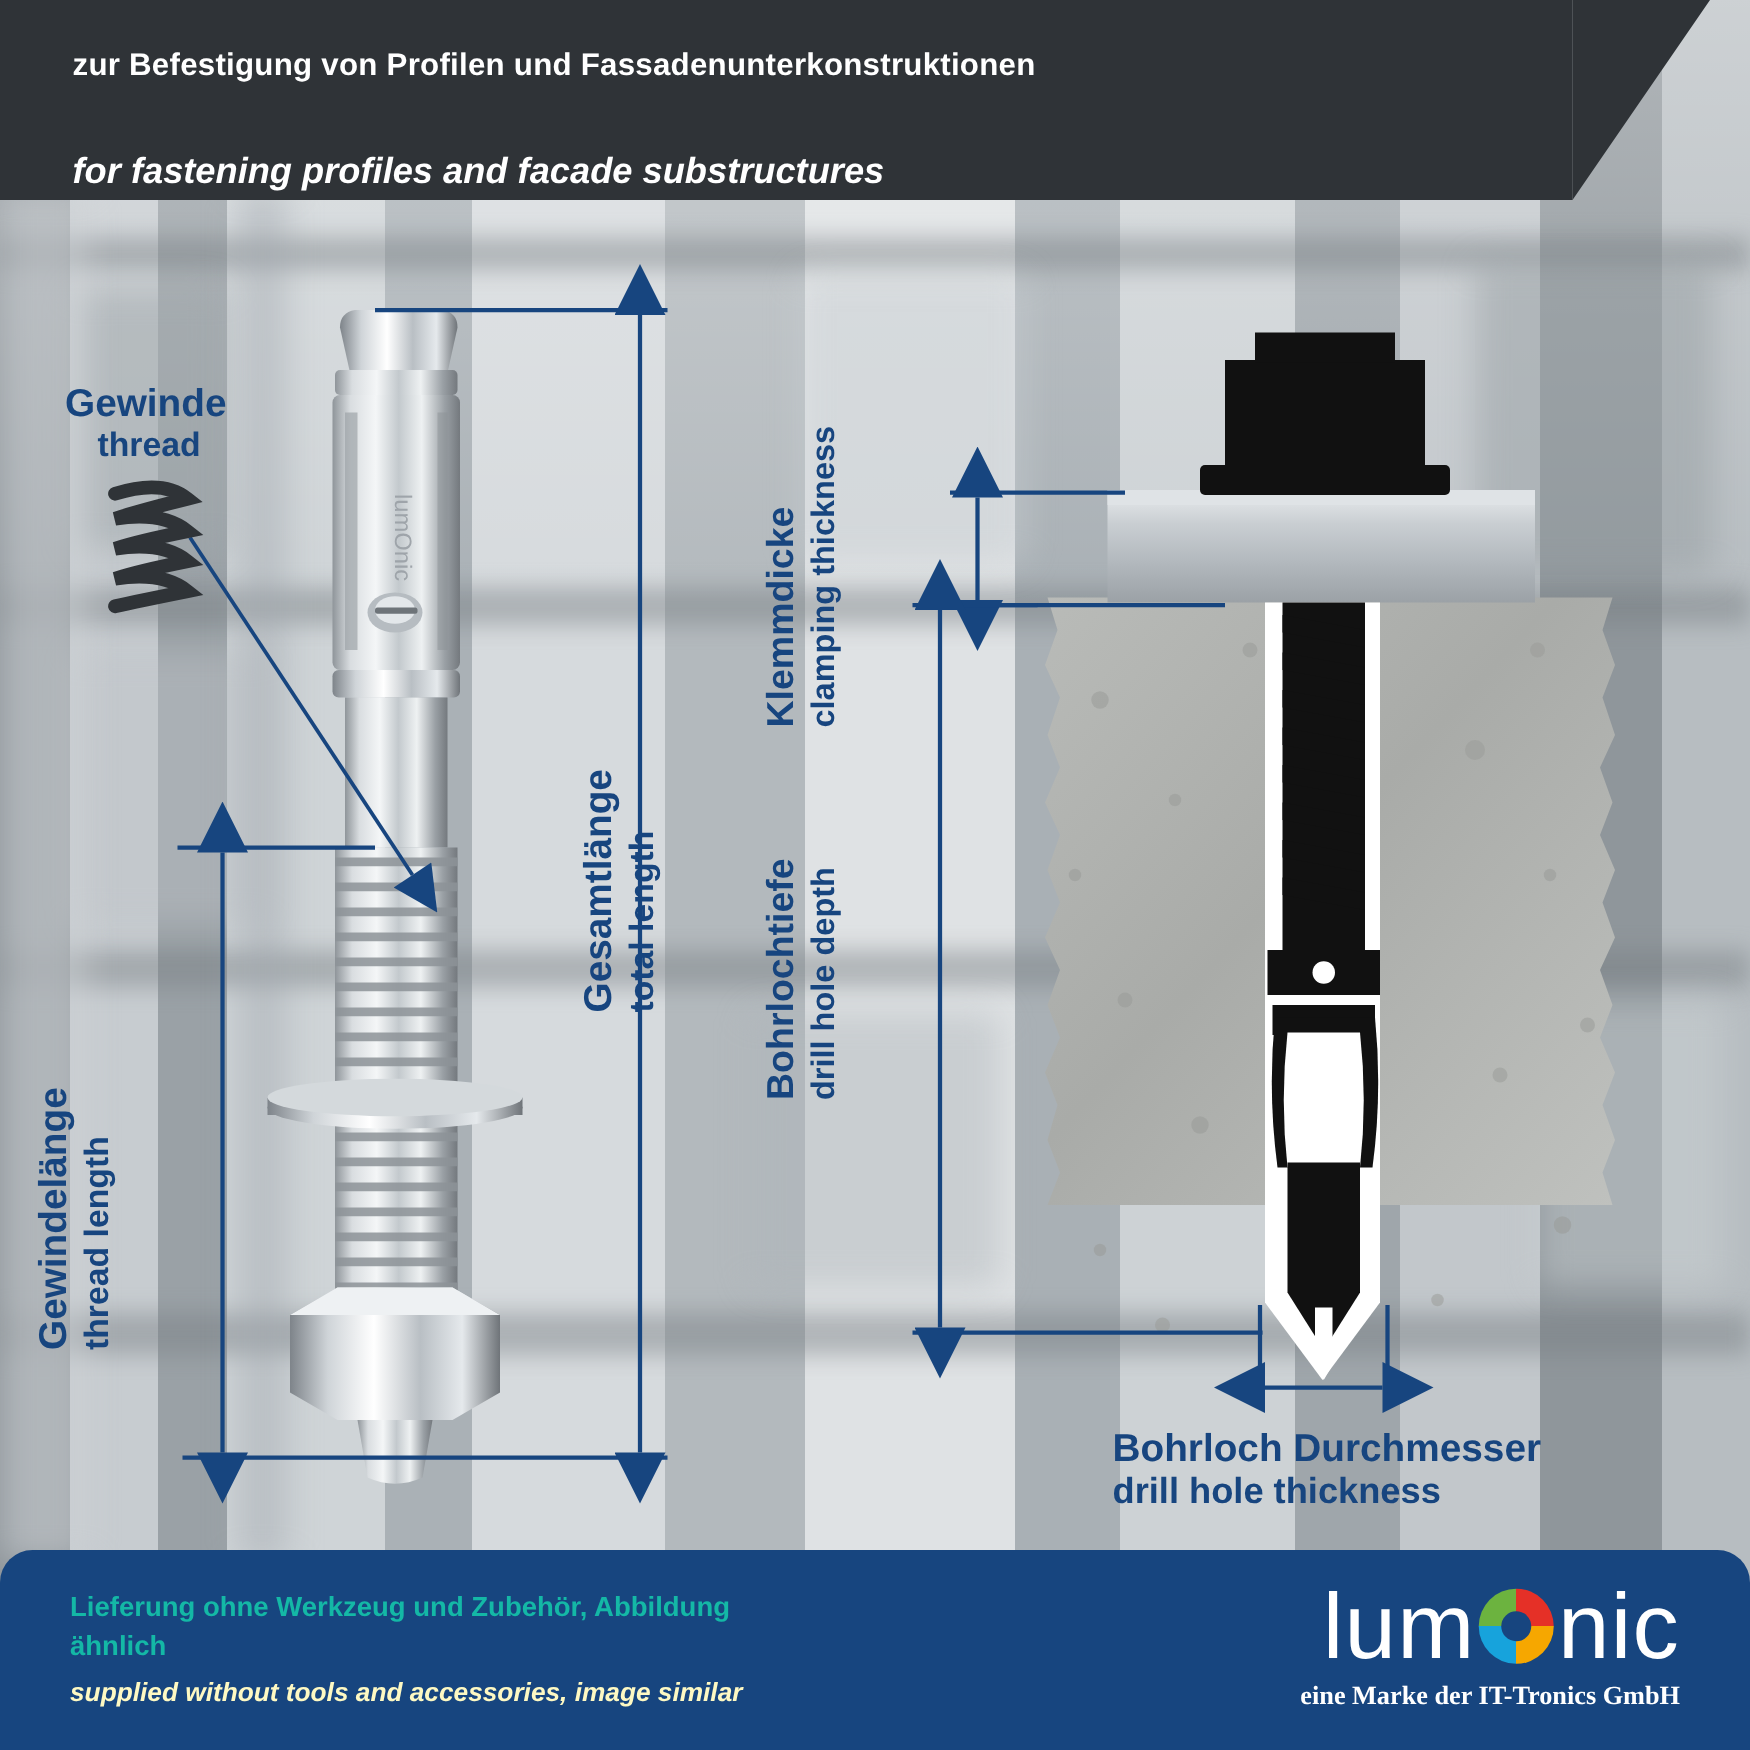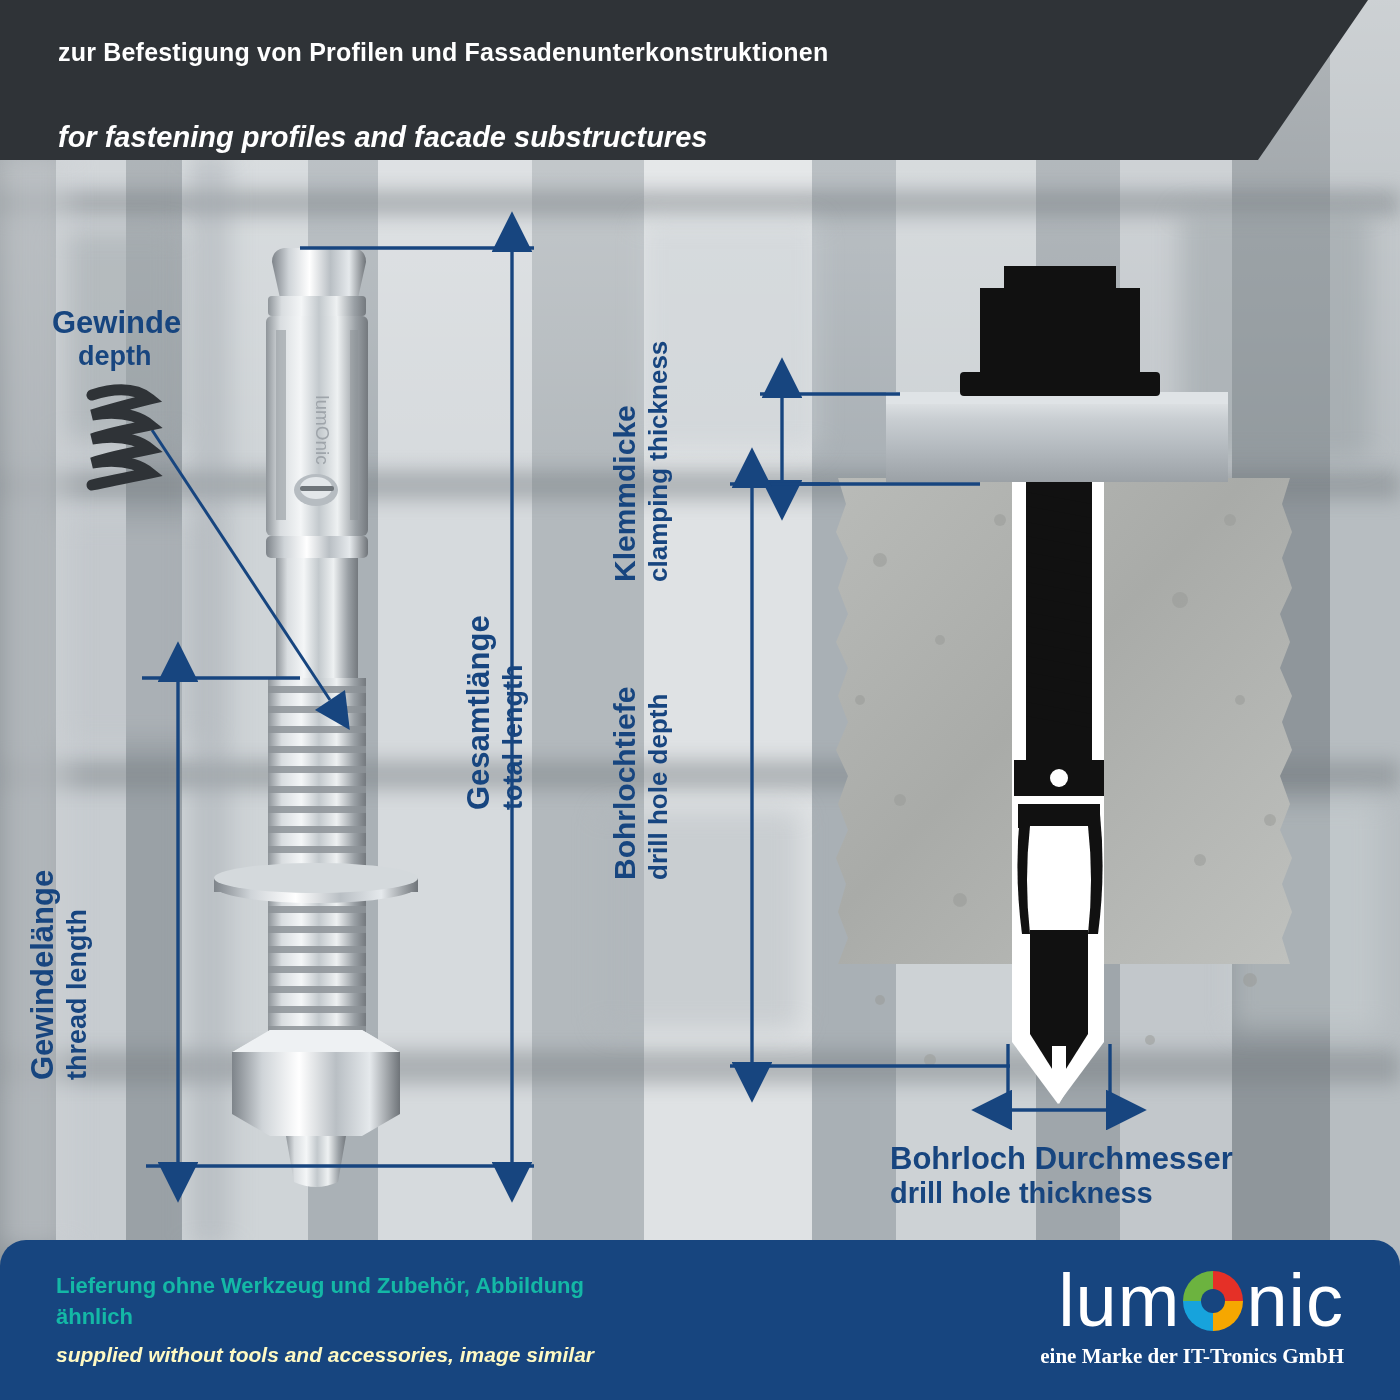--- a/index.html
+++ b/index.html
@@ -239,21 +239,21 @@
       <line x1="752" y1="488" x2="752" y2="1062" marker-start="url(#arrL)" marker-end="url(#arrR)"></line>
 
       <line x1="1008" y1="1044" x2="1008" y2="1122"></line>
       <line x1="1110" y1="1044" x2="1110" y2="1122"></line>
       <line x1="1012" y1="1110" x2="1106" y2="1110" marker-start="url(#arrL)" marker-end="url(#arrR)"></line>
     </g>
   </svg>
 
   <div class="lbl" style="left:52px;top:306px;font-size:31px;">
     <span class="de">Gewinde</span>
-    <span class="en" style="font-size:27px;padding-left:26px;">depth</span>
+    <span class="en" style="font-size:27px;padding-left:26px;">thread</span>
   </div>
 
   <div class="lbl rot" style="left:506px;top:810px;font-size:31px;">
     <span class="de" style="position:absolute;left:0;top:-44px;white-space:nowrap;">Gesamtlänge</span>
     <span class="en" style="position:absolute;left:0;top:-8px;font-size:27px;white-space:nowrap;">total length</span>
   </div>
 
   <div class="lbl rot" style="left:70px;top:1080px;font-size:31px;">
     <span class="de" style="position:absolute;left:0;top:-44px;white-space:nowrap;">Gewindelänge</span>
     <span class="en" style="position:absolute;left:0;top:-8px;font-size:27px;white-space:nowrap;">thread length</span>

